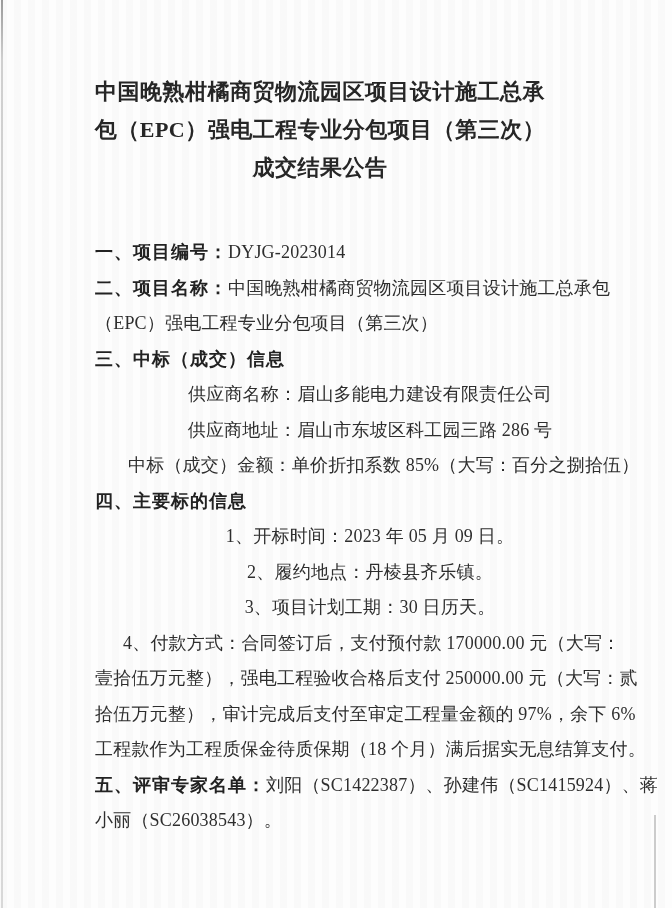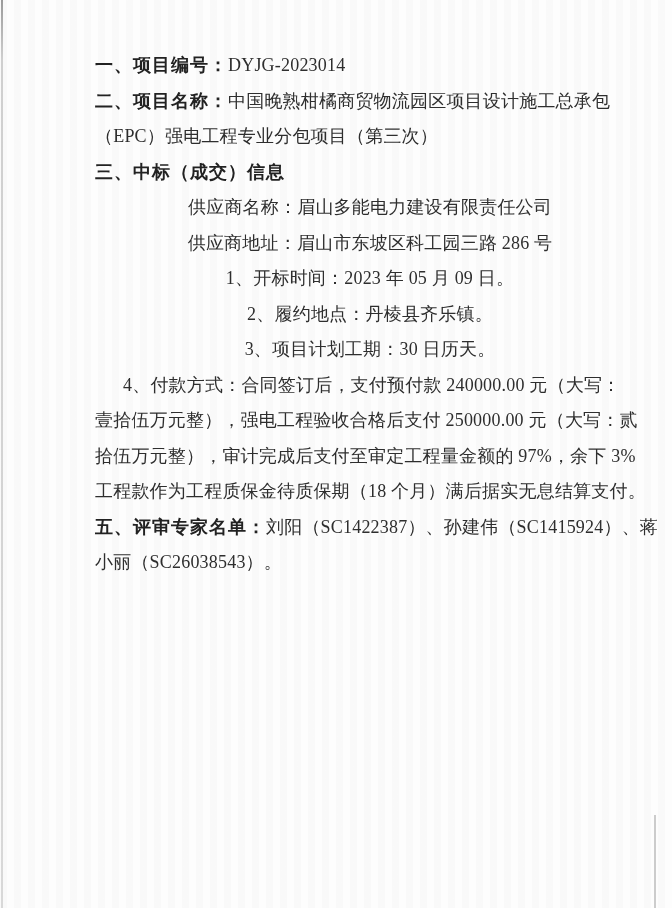--- a/index.html
+++ b/index.html
@@ -58,43 +58,50 @@
   .indent { padding-left: 33px; text-align: center; }
   .indent-sm { padding-left: 28px; }
 </style>
 </head>
 <body>
 
 <div class="page">
   <div class="scan-edge-left"></div>
   <div class="scan-edge-right"></div>
 
+  <div class="doc-title">
+    <div class="title-line">中国晚熟柑橘商贸物流园区项目设计施工总承</div>
+    <div class="title-line">包（EPC）强电工程专业分包项目（第三次）</div>
+    <div class="title-line">成交结果公告</div>
+  </div>
 
   <div class="doc-body">
 
     <div class="line">
       <span class="lbl">一、项目编号：</span><span>DYJG-2023014</span>
     </div>
 
     <div class="line">
       <span class="lbl">二、项目名称：</span><span>中国晚熟柑橘商贸物流园区项目设计施工总承包</span>
     </div>
     <div class="line">（EPC）强电工程专业分包项目（第三次）</div>
 
     <div class="line lbl">三、中标（成交）信息</div>
     <div class="line indent">供应商名称：眉山多能电力建设有限责任公司</div>
     <div class="line indent">供应商地址：眉山市东坡区科工园三路 286 号</div>
+    <div class="line indent">中标（成交）金额：单价折扣系数 85%（大写：百分之捌拾伍）</div>
 
+    <div class="line lbl">四、主要标的信息</div>
     <div class="line indent">1、开标时间：2023 年 05 月 09 日。</div>
     <div class="line indent">2、履约地点：丹棱县齐乐镇。</div>
     <div class="line indent">3、项目计划工期：30 日历天。</div>
 
-    <div class="line indent-sm">4、付款方式：合同签订后，支付预付款 240000.00 元（大写：</div>
+    <div class="line indent-sm">4、付款方式：合同签订后，支付预付款 170000.00 元（大写：</div>
     <div class="line">壹拾伍万元整），强电工程验收合格后支付 250000.00 元（大写：贰</div>
-    <div class="line">拾伍万元整），审计完成后支付至审定工程量金额的 97%，余下 3%</div>
+    <div class="line">拾伍万元整），审计完成后支付至审定工程量金额的 97%，余下 6%</div>
     <div class="line">工程款作为工程质保金待质保期（18 个月）满后据实无息结算支付。</div>
 
     <div class="line">
       <span class="lbl">五、评审专家名单：</span><span>刘阳（SC1422387）、孙建伟（SC1415924）、蒋</span>
     </div>
     <div class="line">小丽（SC26038543）。</div>
 
   </div>
 </div>
 

